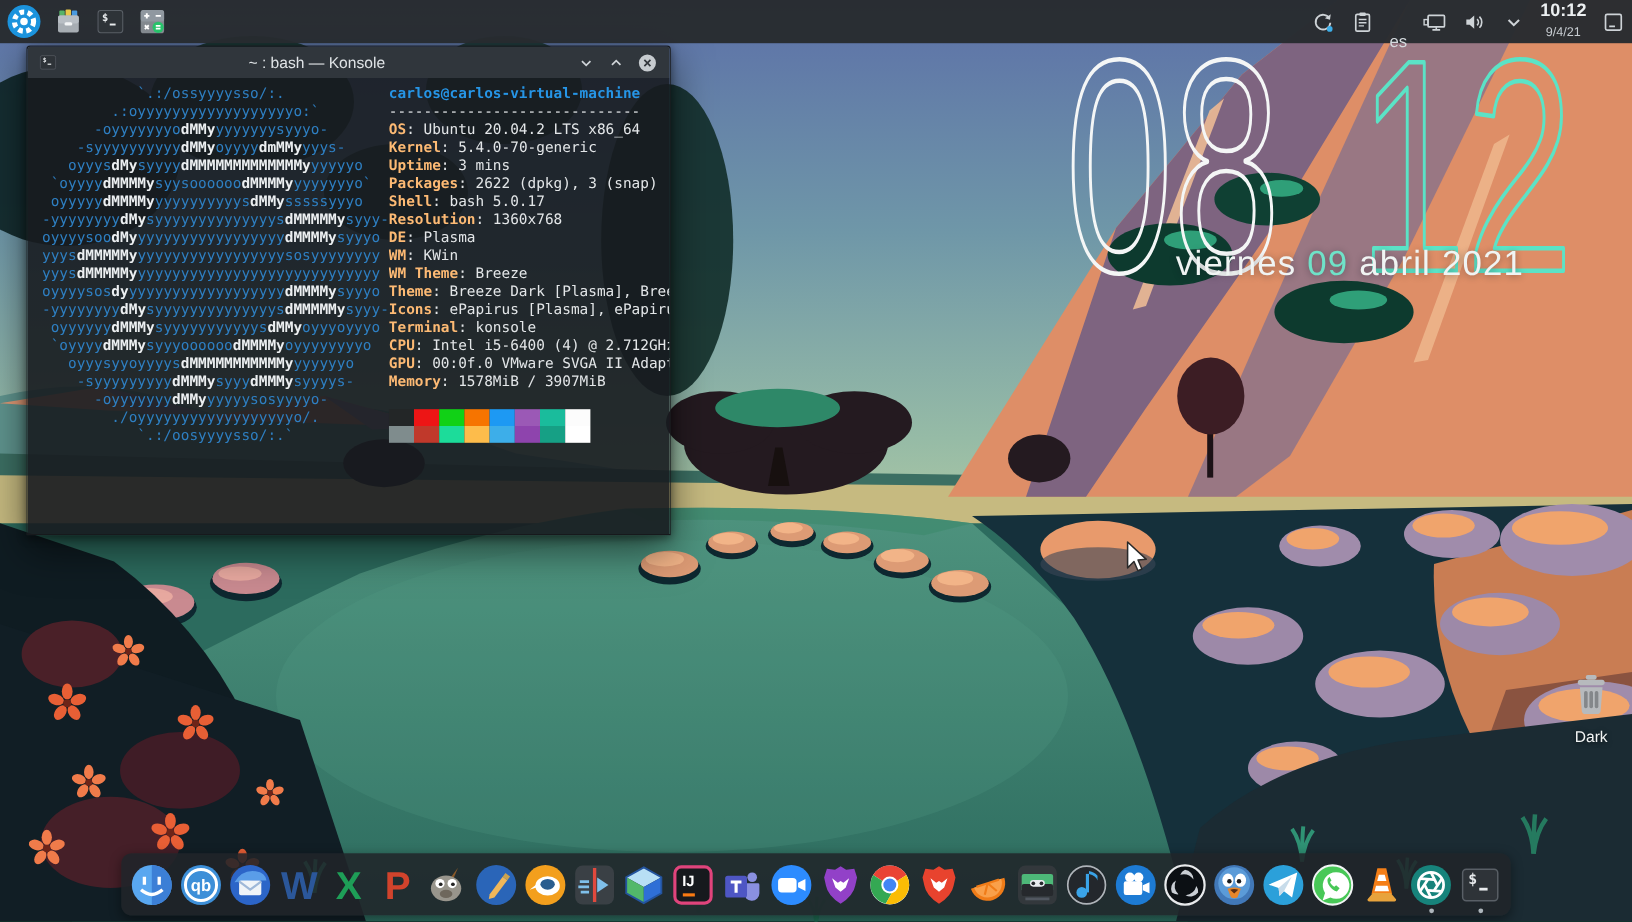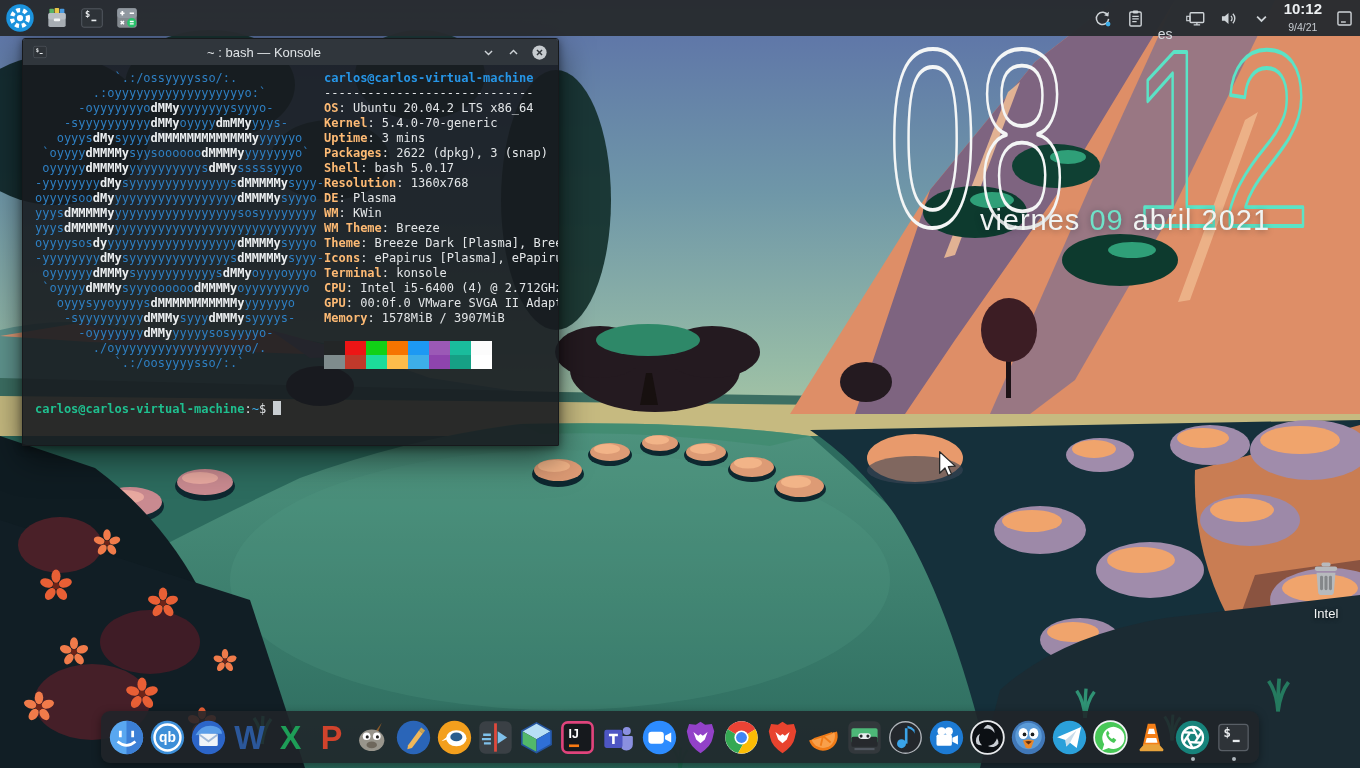--- a/index.html
+++ b/index.html
@@ -553,21 +553,21 @@
   <svg class="big-clock" viewBox="0 0 560 152" preserveAspectRatio="none">
     <text class="ch" x="0" y="147">08</text>
     <text class="cm" x="304" y="147">12</text>
   </svg>
   <div class="desk-date"><span>viernes </span><span class="dd">09</span><span> abril 2021</span></div>
 
   <div class="trash">
     <svg viewBox="0 0 24 24">
         <use href="#sym-trash"></use>
       </svg>
-    <div class="lbl">Intel</div>
+    <div class="lbl">Dark</div>
   </div>
 
   <div class="kwin">
     <div class="titlebar">
       <span class="app-ico">
         <svg viewBox="0 0 24 24">
             <use href="#sym-terminal"></use>
           </svg>
       </span>
       <div class="win-title">~ : bash — Konsole</div>
@@ -585,21 +585,20 @@
         <svg viewBox="0 0 24 24">
             <use href="#sym-close-circle"></use>
           </svg>
       </span>
     </div>
     <div class="term">
       <div class="term-cols">
         <div class="art"><div>           `.:/ossyyyysso/:.</div><div>        .:oyyyyyyyyyyyyyyyyyyo:`</div><div>      -oyyyyyyyo<span class="aw">dMMy</span>yyyyyyysyyyo-</div><div>    -syyyyyyyyyy<span class="aw">dMMy</span>oyyyy<span class="aw">dmMMy</span>yyys-</div><div>   oyyys<span class="aw">dMy</span>syyyy<span class="aw">dMMMMMMMMMMMMMy</span>yyyyyo</div><div> `oyyyy<span class="aw">dMMMMy</span>syysoooooo<span class="aw">dMMMMy</span>yyyyyyyo`</div><div> oyyyyy<span class="aw">dMMMMy</span>yyyyyyyyyys<span class="aw">dMMy</span>sssssyyyo</div><div>-yyyyyyyy<span class="aw">dMy</span>syyyyyyyyyyyyyys<span class="aw">dMMMMMy</span>syyy-</div><div>oyyyysoo<span class="aw">dMy</span>yyyyyyyyyyyyyyyyy<span class="aw">dMMMMy</span>syyyo</div><div>yyys<span class="aw">dMMMMMy</span>yyyyyyyyyyyyyyyyysosyyyyyyyy</div><div>yyys<span class="aw">dMMMMMy</span>yyyyyyyyyyyyyyyyyyyyyyyyyyyy</div><div>oyyyysos<span class="aw">dy</span>yyyyyyyyyyyyyyyyyy<span class="aw">dMMMMy</span>syyyo</div><div>-yyyyyyyy<span class="aw">dMy</span>syyyyyyyyyyyyyys<span class="aw">dMMMMMy</span>syyy-</div><div> oyyyyyy<span class="aw">dMMMy</span>syyyyyyyyyyys<span class="aw">dMMy</span>oyyyoyyyo</div><div> `oyyyy<span class="aw">dMMMy</span>syyyoooooo<span class="aw">dMMMMy</span>oyyyyyyyyo</div><div>   oyyysyyoyyyys<span class="aw">dMMMMMMMMMMMy</span>yyyyyyo</div><div>    -syyyyyyyyy<span class="aw">dMMMy</span>syyy<span class="aw">dMMMy</span>syyyys-</div><div>      -oyyyyyyy<span class="aw">dMMy</span>yyyyysosyyyyo-</div><div>        ./oyyyyyyyyyyyyyyyyyyo/.</div><div>           `.:/oosyyyysso/:.`</div></div>
         <div class="info"><div class="host">carlos@carlos-virtual-machine</div><div>-----------------------------</div><div><span class="lbl">OS</span><span class="val">: Ubuntu 20.04.2 LTS x86_64</span></div><div><span class="lbl">Kernel</span><span class="val">: 5.4.0-70-generic</span></div><div><span class="lbl">Uptime</span><span class="val">: 3 mins</span></div><div><span class="lbl">Packages</span><span class="val">: 2622 (dpkg), 3 (snap)</span></div><div><span class="lbl">Shell</span><span class="val">: bash 5.0.17</span></div><div><span class="lbl">Resolution</span><span class="val">: 1360x768</span></div><div><span class="lbl">DE</span><span class="val">: Plasma</span></div><div><span class="lbl">WM</span><span class="val">: KWin</span></div><div><span class="lbl">WM Theme</span><span class="val">: Breeze</span></div><div><span class="lbl">Theme</span><span class="val">: Breeze Dark [Plasma], Bree</span></div><div><span class="lbl">Icons</span><span class="val">: ePapirus [Plasma], ePapiru</span></div><div><span class="lbl">Terminal</span><span class="val">: konsole</span></div><div><span class="lbl">CPU</span><span class="val">: Intel i5-6400 (4) @ 2.712GHz</span></div><div><span class="lbl">GPU</span><span class="val">: 00:0f.0 VMware SVGA II Adapt</span></div><div><span class="lbl">Memory</span><span class="val">: 1578MiB / 3907MiB</span></div><div>&nbsp;</div><div class="prow"><span class="pblock" style="background: rgb(35, 38, 39);"></span><span class="pblock" style="background: rgb(237, 21, 21);"></span><span class="pblock" style="background: rgb(17, 209, 22);"></span><span class="pblock" style="background: rgb(246, 116, 0);"></span><span class="pblock" style="background: rgb(29, 153, 243);"></span><span class="pblock" style="background: rgb(155, 89, 182);"></span><span class="pblock" style="background: rgb(26, 188, 156);"></span><span class="pblock" style="background: rgb(252, 252, 252);"></span></div><div class="prow"><span class="pblock" style="background: rgb(127, 140, 141);"></span><span class="pblock" style="background: rgb(192, 57, 43);"></span><span class="pblock" style="background: rgb(28, 220, 154);"></span><span class="pblock" style="background: rgb(253, 188, 75);"></span><span class="pblock" style="background: rgb(61, 174, 233);"></span><span class="pblock" style="background: rgb(142, 68, 173);"></span><span class="pblock" style="background: rgb(22, 160, 133);"></span><span class="pblock" style="background: rgb(255, 255, 255);"></span></div></div>
       </div>
-      <div class="prompt"><span class="pu">carlos@carlos-virtual-machine</span><span class="pc">:</span><span class="pp">~</span><span class="pc">$</span> <span class="cursor-block"></span></div>
     </div>
   </div>
 
   <div class="dock">
       <div class="dock-icon">
         <svg viewBox="0 0 24 24">
           <use href="#sym-face" xlink:href="#sym-face"></use>
         </svg>
       </div>
       <div class="dock-icon">

